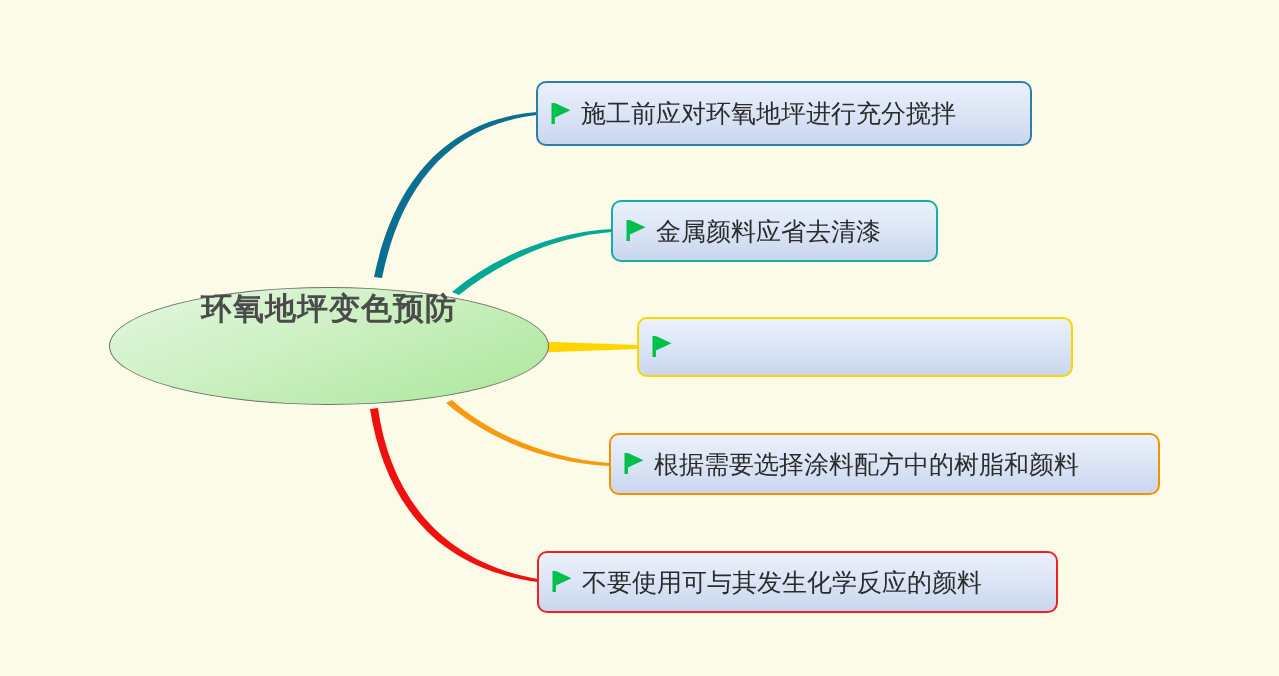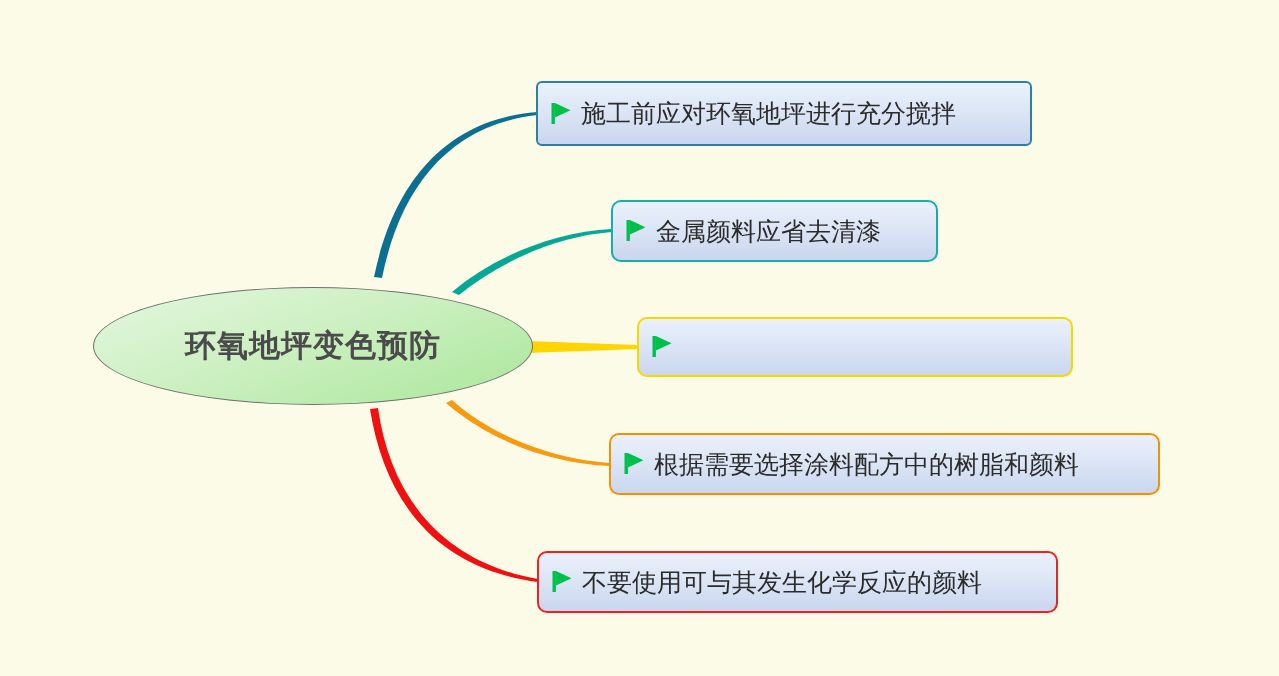--- a/index.html
+++ b/index.html
@@ -26,30 +26,30 @@
     position: absolute;
     left: 0;
     top: 0;
     width: 1279px;
     height: 676px;
     pointer-events: none;
   }
   
   .root-node {
     position: absolute;
-    left: 93px;
+    left: 109px;
     top: 287px;
     width: 440px;
     height: 118px;
     border-radius: 50%;
     border: 1.6px solid #6f6f6f;
     background: linear-gradient(160deg, #e3f7e0 0%, #cdf0c2 45%, #a9e79a 100%);
     box-sizing: border-box;
     display: flex;
-    align-items: center;
+    align-items: flex-start;
     justify-content: center;
   }
   .root-label {
     font-size: 31px;
     font-weight: bold;
     color: #4b4b4b;
     letter-spacing: 1px;
     white-space: nowrap;
   }
   
@@ -93,21 +93,21 @@
 
     <path d="M 452,400 C 492,436 552,459 610,463 L 610,466 C 548,463 489,440 446,403 Z" fill="#f79a10"></path>
 
     <path d="M 378,408 C 390,494 440,562 538,579 L 538,582 C 432,568 384,497 370,409 Z" fill="#f01010"></path>
   </svg>
 
   <div class="root-node">
     <span class="root-label">环氧地坪变色预防</span>
   </div>
 
-  <div class="topic" style="left:536px; top:81px; width:496px; height:65px; border-color:#2e7fa8;border-radius:6px;">
+  <div class="topic" style="left:536px; top:81px; width:496px; height:65px; border-color:#2e7fa8;">
     <svg class="flag-icon" viewBox="0 0 22 26" xmlns="http://www.w3.org/2000/svg">
       <rect x="1.5" y="2" width="3.4" height="21" fill="#00c04c"></rect>
       <path d="M 4.9 2 L 20.5 9.2 L 4.9 16.4 Z" fill="#00c04c"></path>
     </svg>
     <span class="topic-label">施工前应对环氧地坪进行充分搅拌</span>
   </div>
 
   <div class="topic" style="left:611px; top:200px; width:327px; height:62px; border-color:#14b0a6;">
     <svg class="flag-icon" viewBox="0 0 22 26" xmlns="http://www.w3.org/2000/svg">
       <rect x="1.5" y="2" width="3.4" height="21" fill="#00c04c"></rect>

